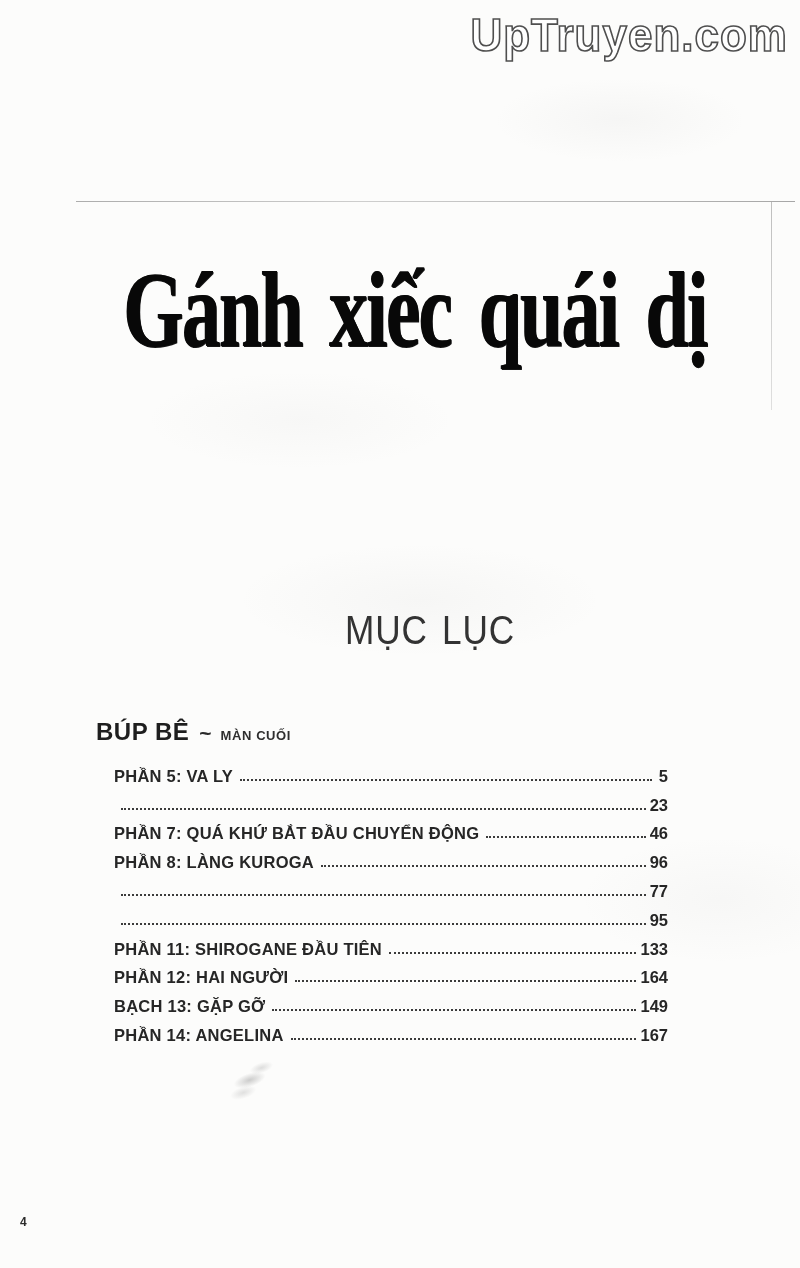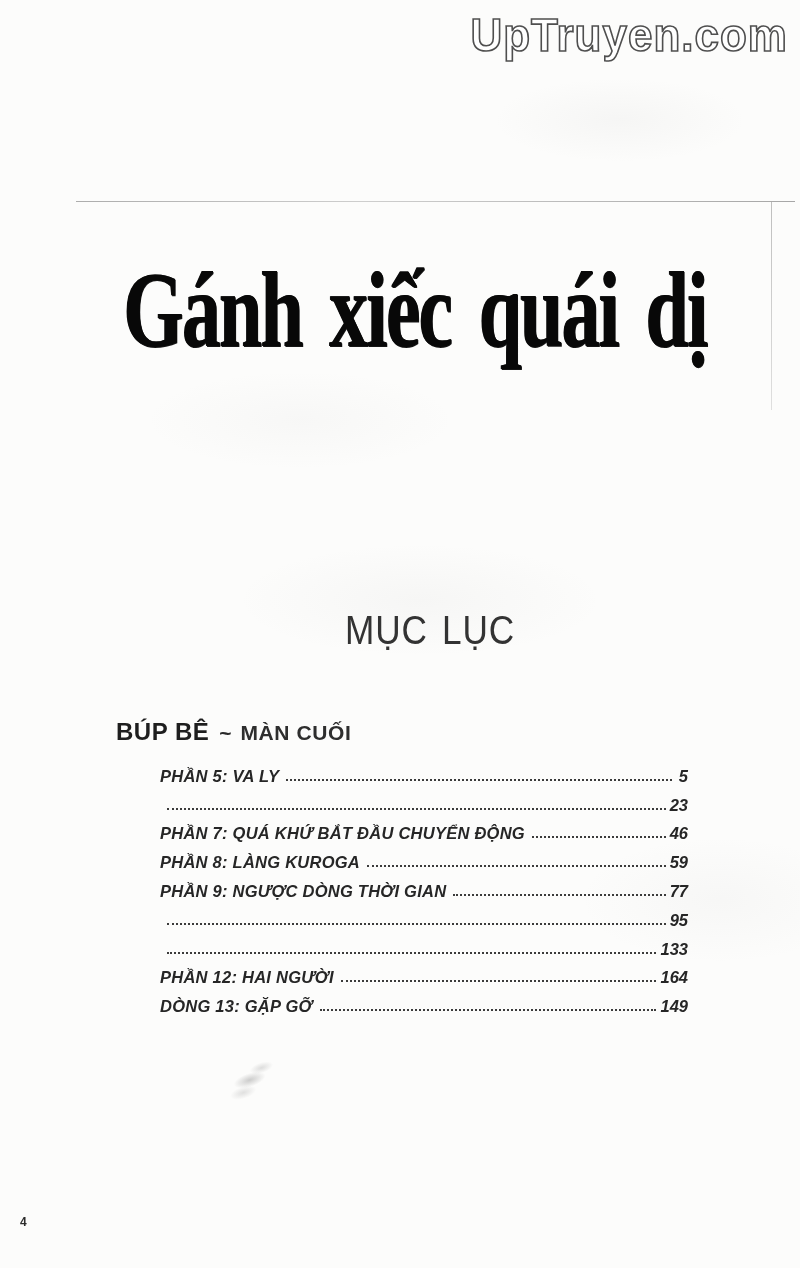--- a/index.html
+++ b/index.html
@@ -62,28 +62,28 @@
     position:absolute; top:608px; left:130px; width:600px;
     text-align:center;
     font-size:40px; font-weight:normal;
     letter-spacing:1px; word-spacing:4px;
     color:#333;
     transform:scaleX(0.88);
     transform-origin:50% 0;
   }
 
   
-  .toc { position:absolute; top:718px; left:116px; width:572px; }
+  .toc { position:absolute; top:718px; left:96px; width:572px; }
 
   .toc-section { display:flex; align-items:baseline; margin-bottom:14px; }
   .toc-section .series-title { font-size:24px; font-weight:bold; letter-spacing:0.5px; color:#1e1e1e; }
   .toc-section .tilde { font-size:21px; font-weight:bold; margin:0 9px 0 10px; color:#2a2a2a; }
-  .toc-section .arc-subtitle { font-size:21px; font-weight:600; letter-spacing:0.6px; color:#2e2e2e; }
+  .toc-section .arc-subtitle { font-size:13px; font-weight:600; letter-spacing:0.6px; color:#2e2e2e; }
 
-  .toc-list { margin-left:44px;font-style:italic; }
+  .toc-list { margin-left:18px; }
   .toc-row { display:flex; align-items:flex-end; height:28.8px; }
   .toc-label { white-space:nowrap; font-size:16.5px; font-weight:600; letter-spacing:0.25px; color:#262626; padding-bottom:3px; }
   .toc-leader { flex:1; border-bottom:2px dotted #3b3b3b; margin:0 4px 8px 7px; min-width:20px; }
   .toc-page { font-size:16.5px; font-weight:600; color:#262626; padding-bottom:3px; text-align:right; min-width:12px; }
 
   
   .smudge {
     position:absolute; top:1058px; left:210px; width:80px; height:46px;
     background:
       radial-gradient(ellipse 22px 9px at 40px 22px, rgba(90,90,90,0.30), transparent 75%),
@@ -130,43 +130,48 @@
       <span class="toc-page">23</span>
     </div>
       <div class="toc-row">
       <span class="toc-label">PHẦN 7: QUÁ KHỨ BẮT ĐẦU CHUYỂN ĐỘNG</span>
       <span class="toc-leader"></span>
       <span class="toc-page">46</span>
     </div>
       <div class="toc-row">
       <span class="toc-label">PHẦN 8: LÀNG KUROGA</span>
       <span class="toc-leader"></span>
-      <span class="toc-page">59</span>
+      <span class="toc-page">96</span>
     </div>
       <div class="toc-row">
-      <span class="toc-label">PHẦN 9: NGƯỢC DÒNG THỜI GIAN</span>
       <span class="toc-leader"></span>
       <span class="toc-page">77</span>
     </div>
       <div class="toc-row">
       <span class="toc-leader"></span>
       <span class="toc-page">95</span>
     </div>
       <div class="toc-row">
+      <span class="toc-label">PHẦN 11: SHIROGANE ĐẦU TIÊN</span>
       <span class="toc-leader"></span>
       <span class="toc-page">133</span>
     </div>
       <div class="toc-row">
       <span class="toc-label">PHẦN 12: HAI NGƯỜI</span>
       <span class="toc-leader"></span>
       <span class="toc-page">164</span>
     </div>
       <div class="toc-row">
-      <span class="toc-label">DÒNG 13: GẶP GỠ</span>
+      <span class="toc-label">BẠCH 13: GẶP GỠ</span>
       <span class="toc-leader"></span>
       <span class="toc-page">149</span>
+    </div>
+      <div class="toc-row">
+      <span class="toc-label">PHẦN 14: ANGELINA</span>
+      <span class="toc-leader"></span>
+      <span class="toc-page">167</span>
     </div>
     </div>
 </div>
 
 <div class="smudge"></div>
 
 <div class="folio">4</div>
 
 </body></html>

